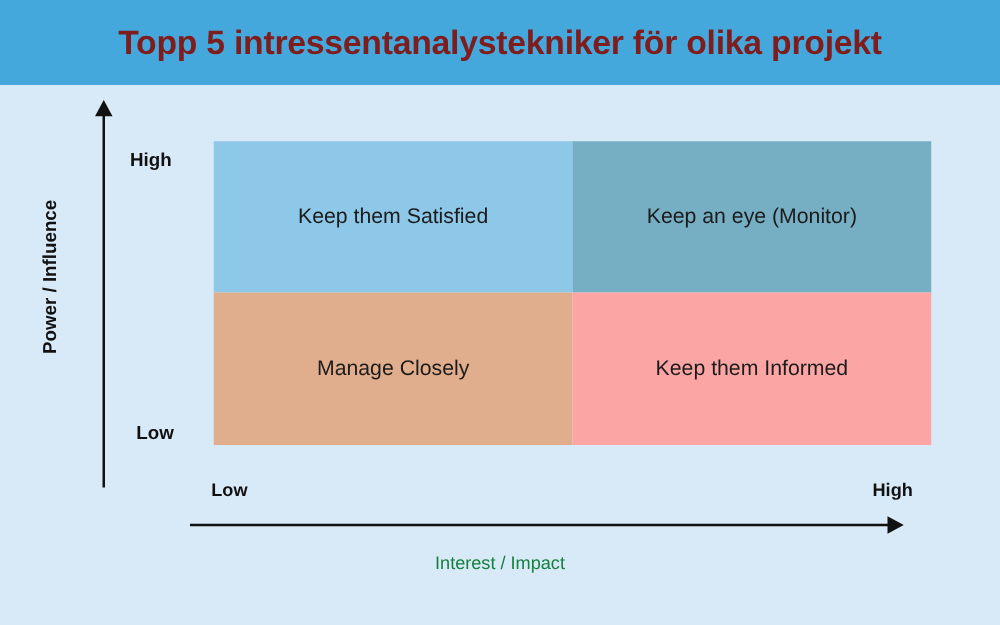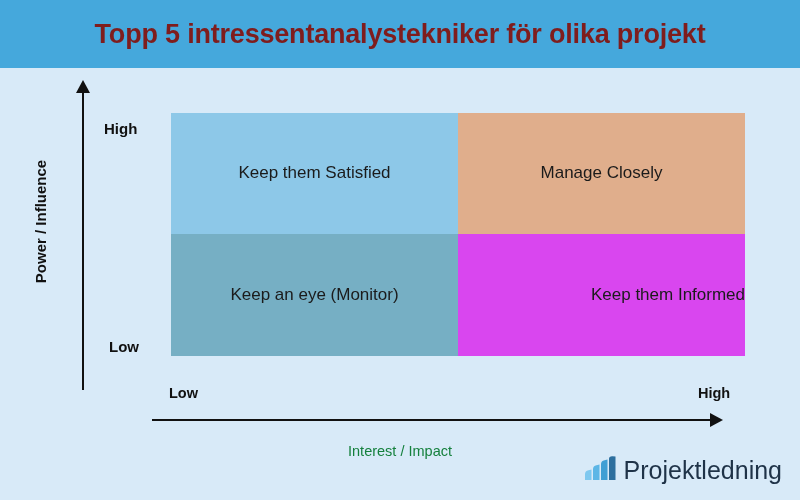--- a/index.html
+++ b/index.html
@@ -196,40 +196,31 @@
   <div class="y-axis-arrow"></div>
   <div class="y-axis-line"></div>
   <div class="y-title">Power / Influence</div>
   <div class="y-tick-high">High</div>
   <div class="y-tick-low">Low</div>
 
   <div class="matrix">
     <div class="quad q-tl" style="background: rgb(141, 200, 232);">
       <span class="quad-label">Keep them Satisfied</span>
     </div>
+    <div class="quad q-bl" style="background: rgb(118, 175, 196);">
+      <span class="quad-label">Keep an eye (Monitor)</span>
+    </div>
     <div class="quad q-tr" style="background: rgb(224, 174, 140);">
       <span class="quad-label">Manage Closely</span>
     </div>
-    <div class="quad q-bl" style="background: rgb(118, 175, 196);">
-      <span class="quad-label">Keep an eye (Monitor)</span>
-    </div>
-    <div class="quad q-br" style="background: #d946ef; justify-content: flex-end;">
+    <div class="quad q-br" style="background: #fca5a5;">
       <span class="quad-label">Keep them Informed</span>
     </div>
   </div>
 
   <div class="x-tick-low">Low</div>
   <div class="x-tick-high">High</div>
   <div class="x-axis-line"></div>
   <div class="x-axis-arrow"></div>
   <div class="x-title">Interest / Impact</div>
 
-  <div class="logo">
-    <svg class="logo-mark" width="34" height="26" viewBox="0 0 34 26">
-      <path d="M0 24 L0 18 Q0 15 3.5 14.2 L6.5 13.5 L6.5 24 Z" fill="#7ec8ef"></path>
-      <path d="M8 24 L8 13 Q8 10 11.5 9.2 L14.5 8.5 L14.5 24 Z" fill="#5cb6e6"></path>
-      <path d="M16 24 L16 8 Q16 5 19.5 4.2 L22.5 3.5 L22.5 24 Z" fill="#3f9fd4"></path>
-      <path d="M24 24 L24 3 Q24 0 27.5 0.2 L30.5 0.6 L30.5 24 Z" fill="#2d6f9e"></path>
-    </svg>
-    <span class="logo-text">Projektledning</span>
-  </div>
 
 </div>
 
 </body></html>

